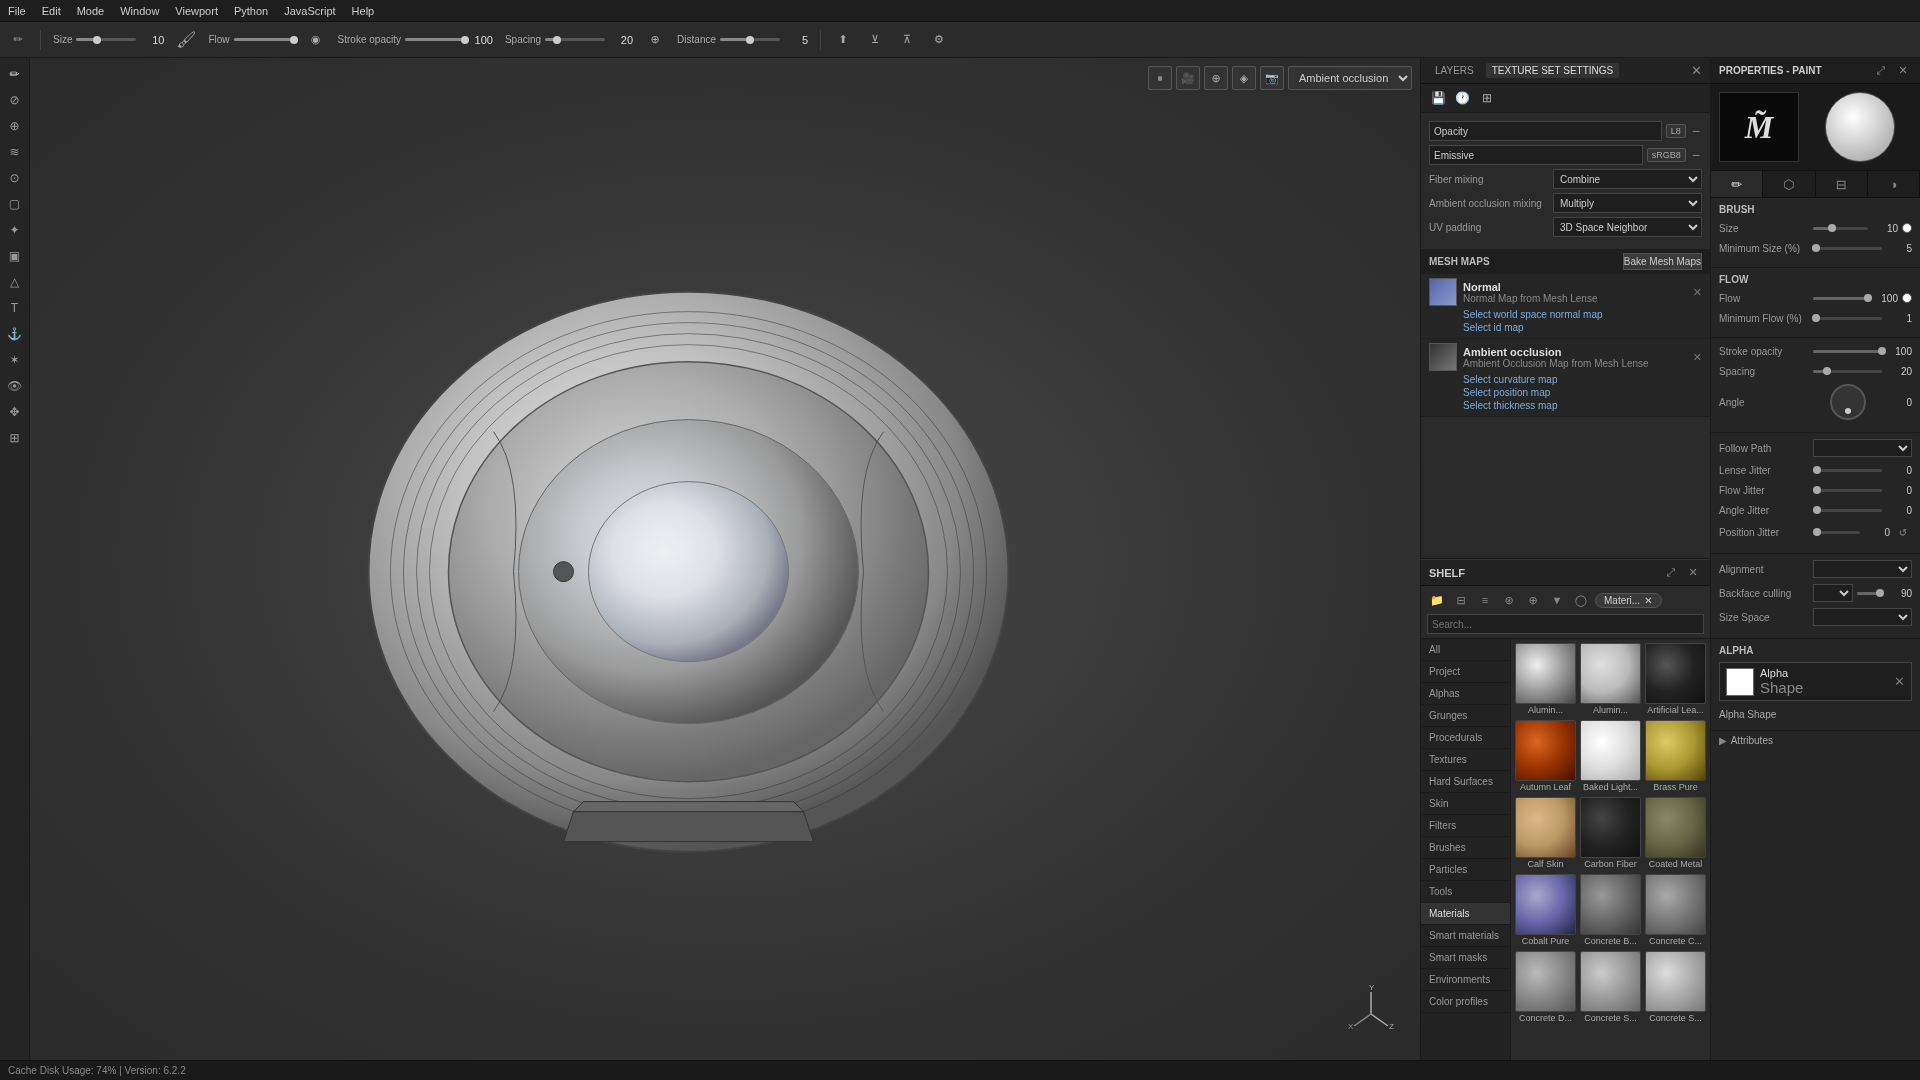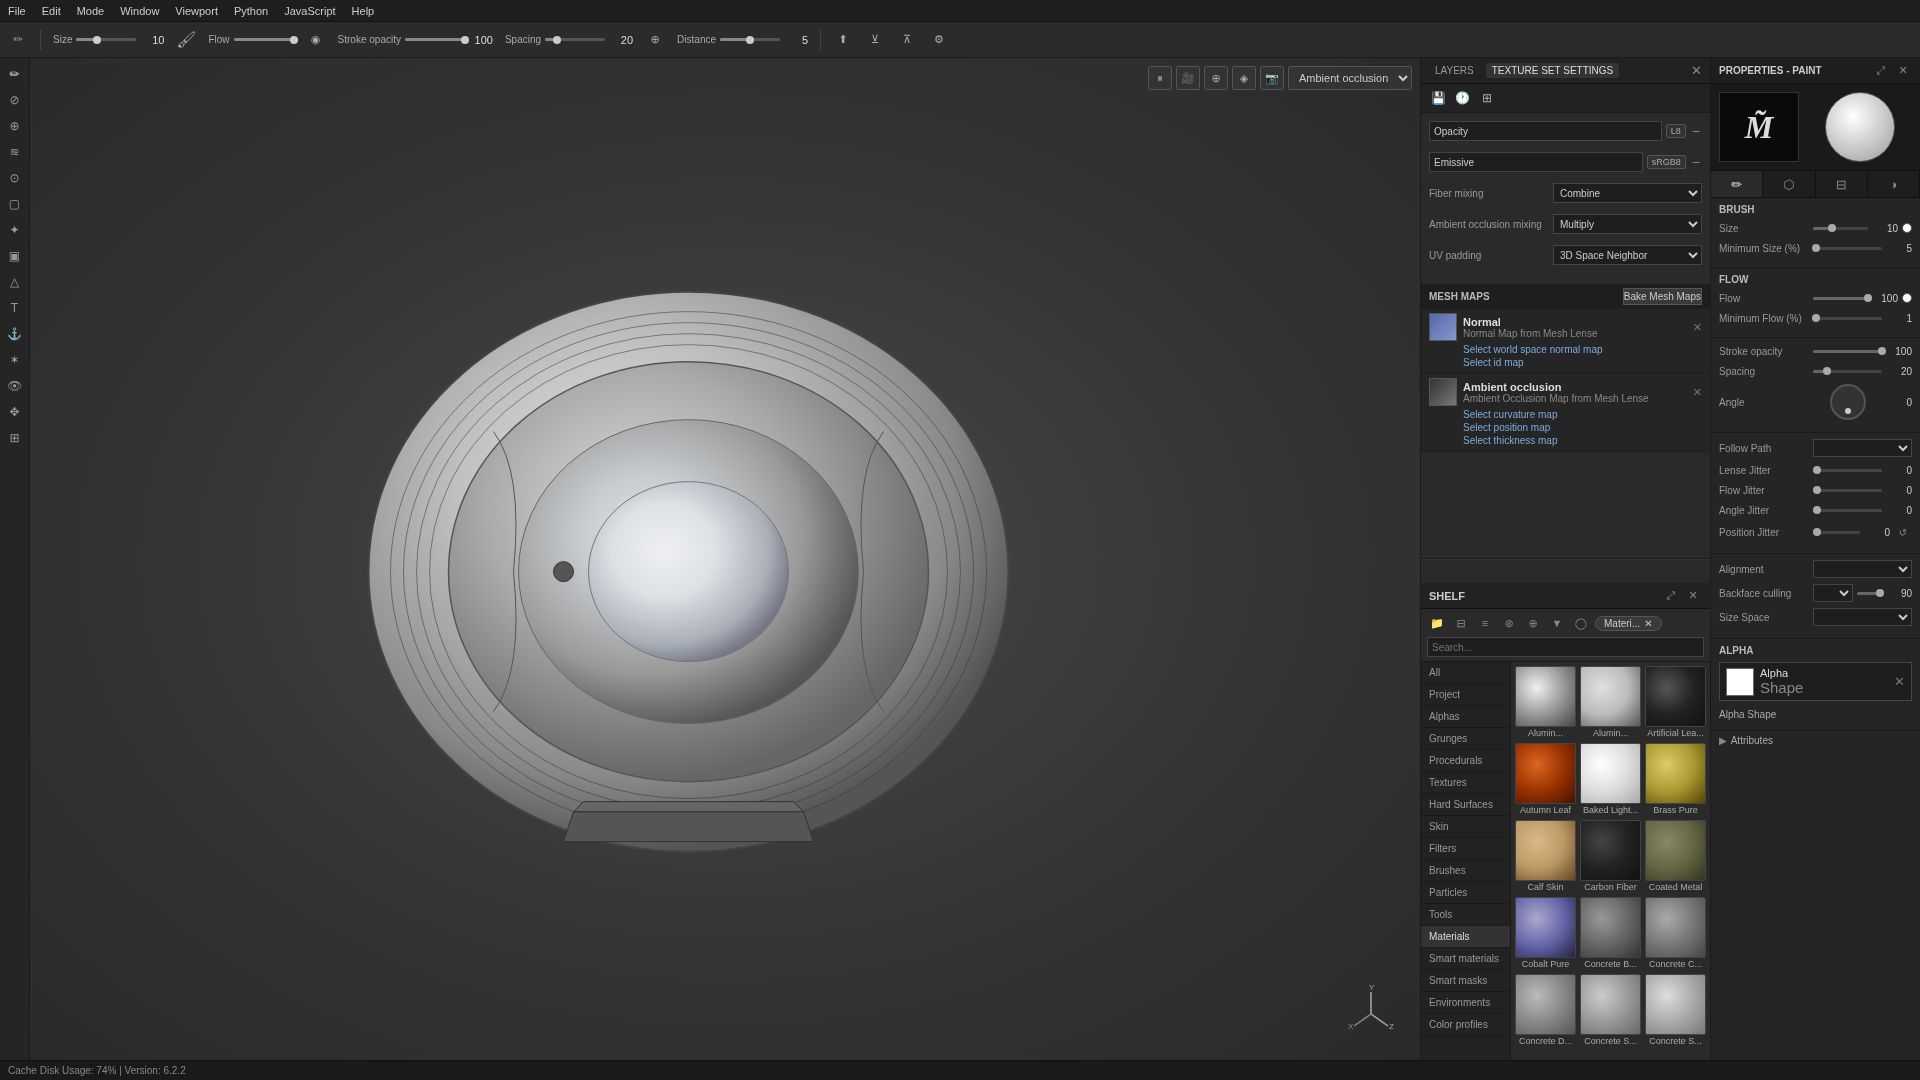--- a/index.html
+++ b/index.html
@@ -220,21 +220,21 @@
       font-size: 13px;
     }
 
     
     .tss-content {
       padding: 8px;
     }
     .tss-row {
       display: flex;
       align-items: center;
-      margin-bottom: 11px;
+      margin-bottom: 4px;
       gap: 4px;
     }
     .tss-label {
       color: #999;
       font-size: 10px;
       width: 120px;
       flex-shrink: 0;
     }
     .tss-input {
       flex: 1;
@@ -349,21 +349,20 @@
       flex-shrink: 0;
     }
     .shelf-header {
       background: #222;
       height: 26px;
       display: flex;
       align-items: center;
       padding: 0 8px;
       gap: 18px;
       border-bottom: 1px solid #111;
-      margin-top: 23px;
     }
     .shelf-title {
       font-size: 11px;
       color: #ccc;
       font-weight: 600;
       text-transform: uppercase;
     }
     .shelf-controls {
       margin-left: auto;
       display: flex;

